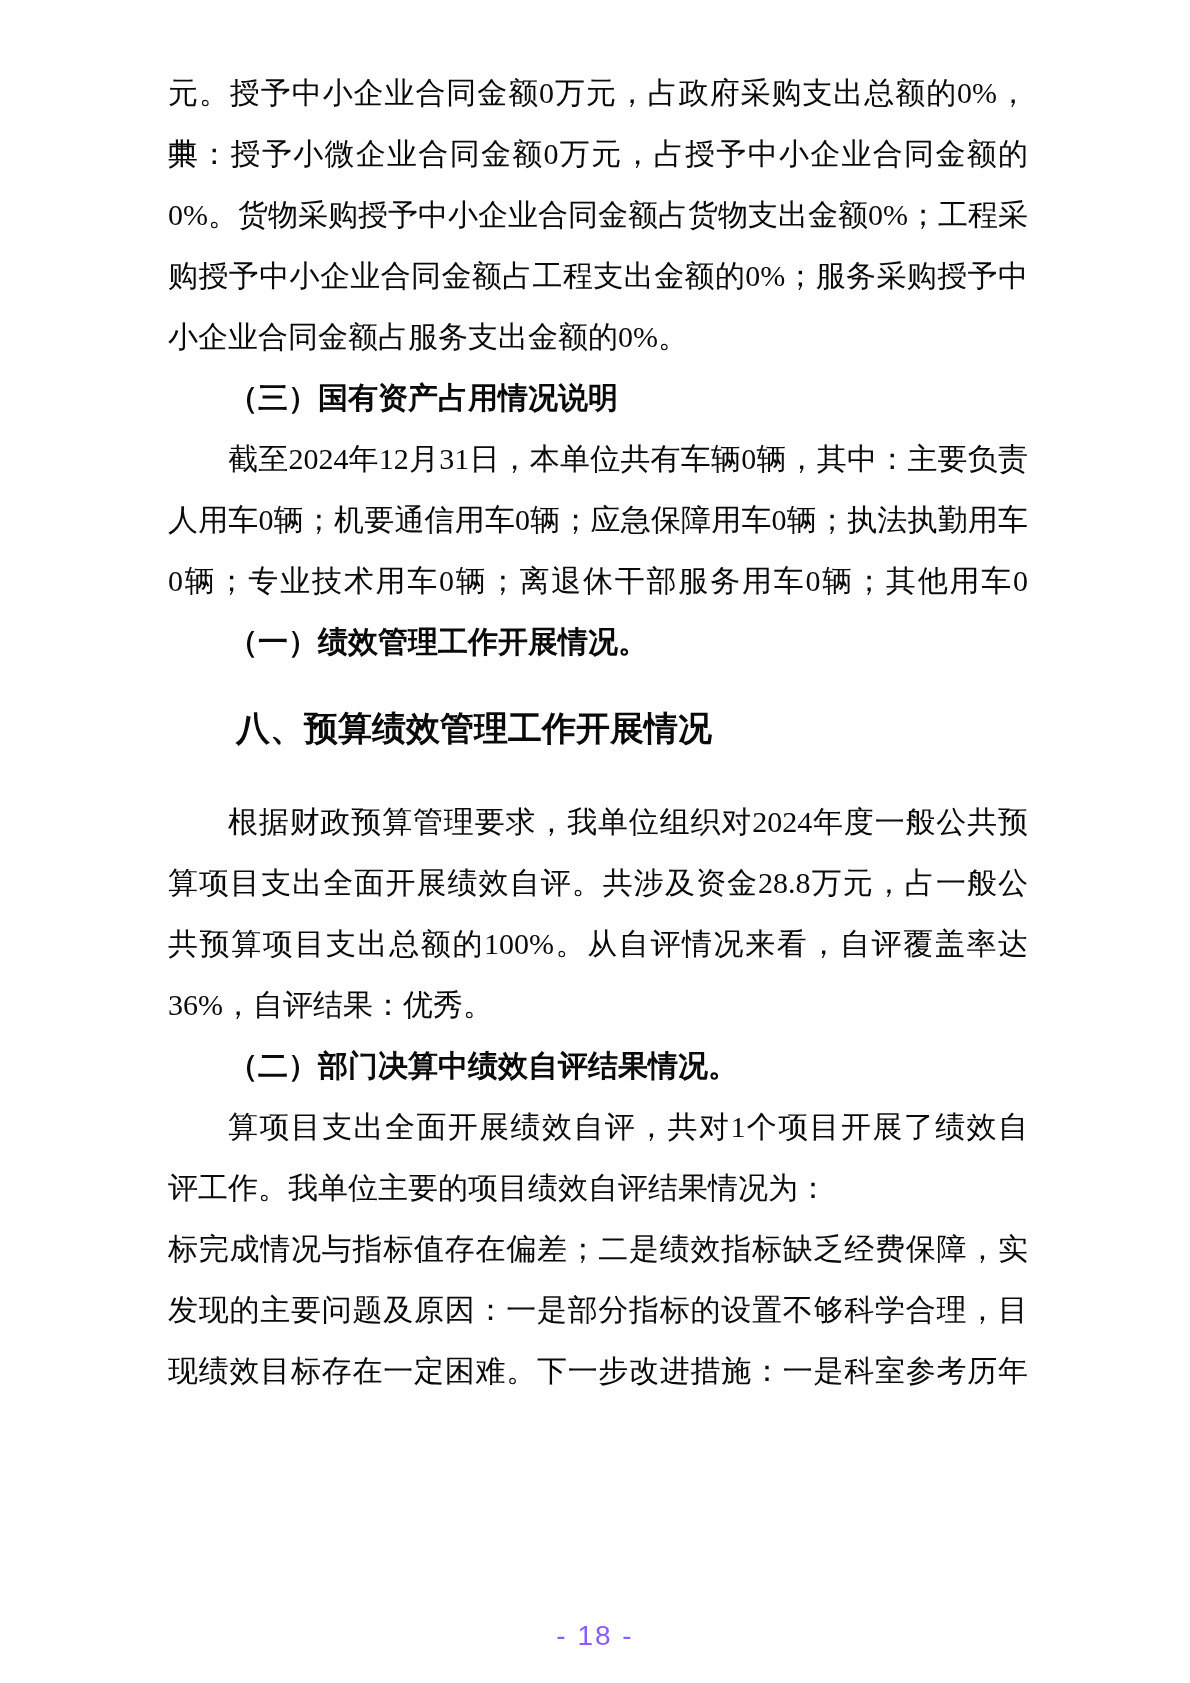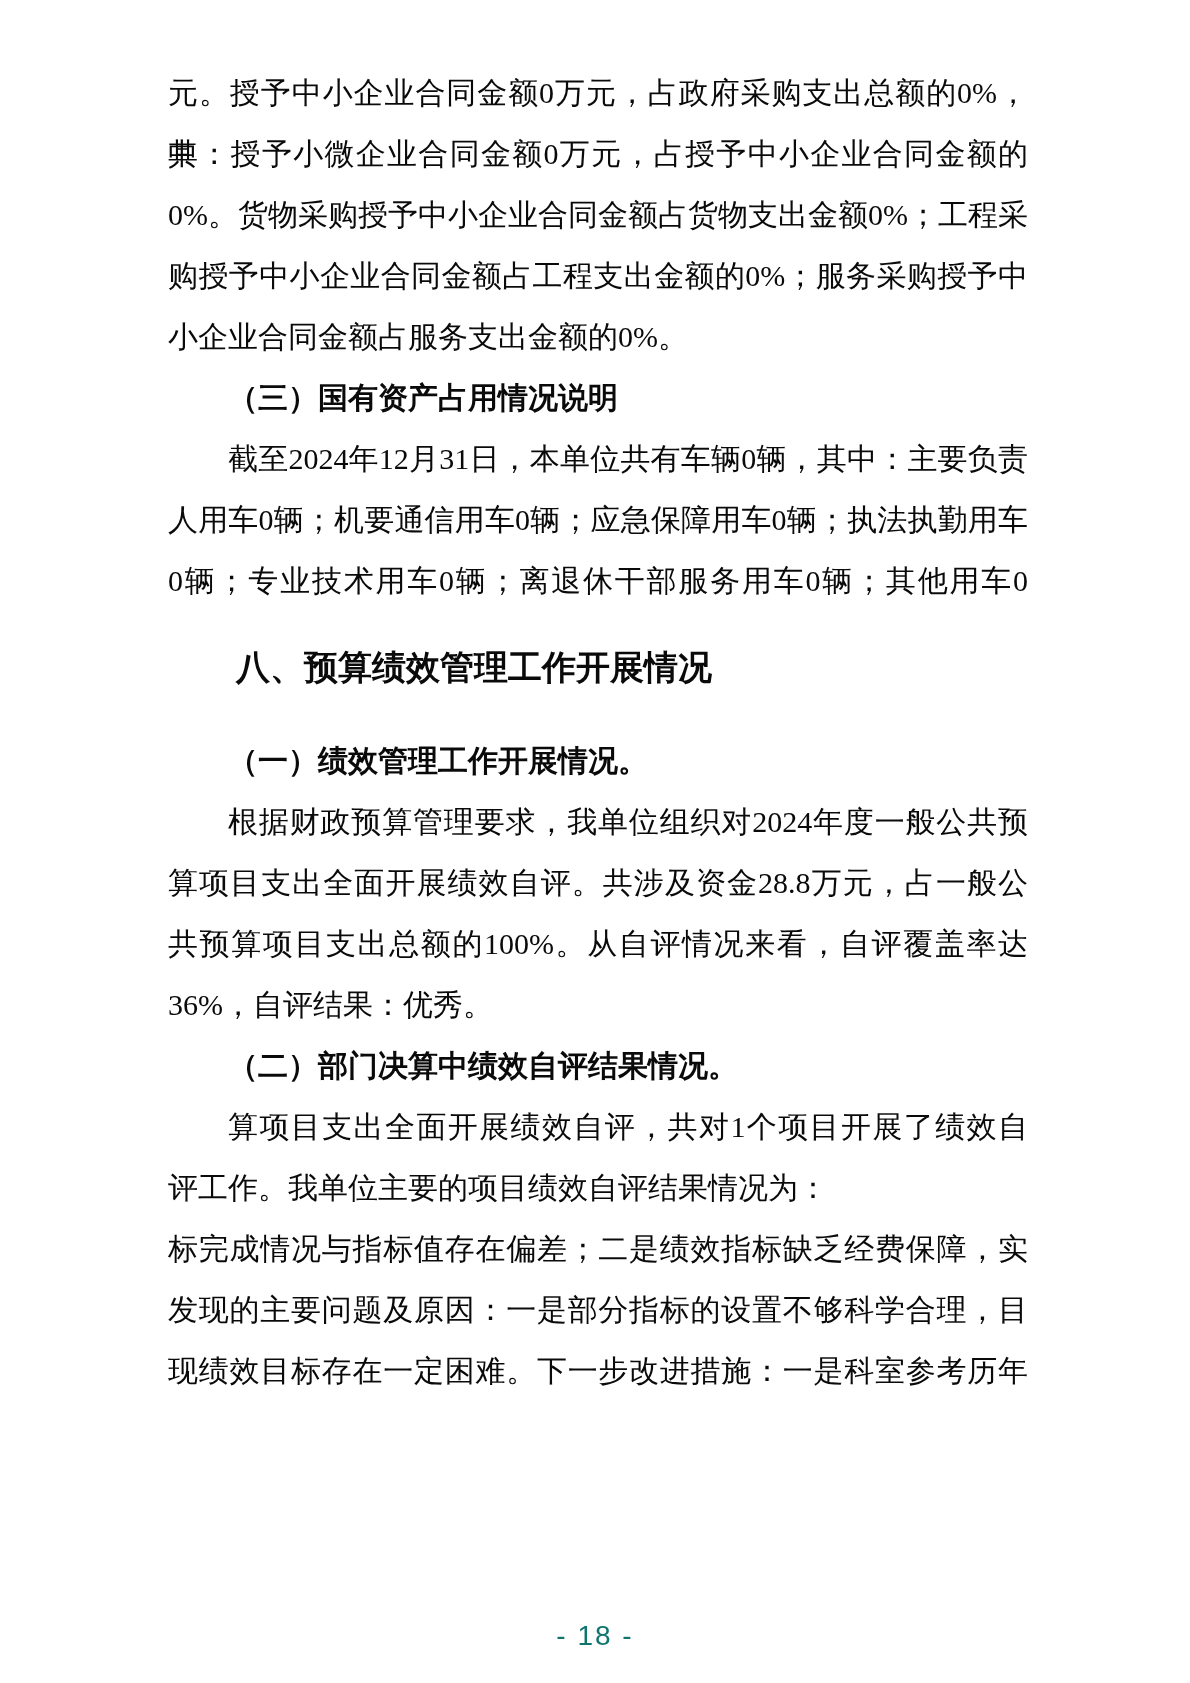--- a/index.html
+++ b/index.html
@@ -48,21 +48,21 @@
   .footer {
     position: absolute;
     left: 0;
     right: 0;
     bottom: 23px;
     height: 40px;
     text-align: center;
     font-family: "Liberation Sans", "DejaVu Sans", sans-serif;
     font-size: 28px;
     letter-spacing: 2px;
-    color: #0f766e;
+    color: #8b5cf6;
   }
 </style>
 </head>
 <body>
 
 <div class="page">
   <div class="content">
       <div class="block paragraph">
         <div class="line">元。授予中小企业合同金额0万元，占政府采购支出总额的0%，其</div>
         <div class="line">中：授予小微企业合同金额0万元，占授予中小企业合同金额的</div>
@@ -71,25 +71,25 @@
         <div class="line last">小企业合同金额占服务支出金额的0%。</div>
       </div>
       <div class="block heading3">
         <div class="line indent last">（三）国有资产占用情况说明</div>
       </div>
       <div class="block paragraph">
         <div class="line indent">截至2024年12月31日，本单位共有车辆0辆，其中：主要负责</div>
         <div class="line">人用车0辆；机要通信用车0辆；应急保障用车0辆；执法执勤用车</div>
         <div class="line">0辆；专业技术用车0辆；离退休干部服务用车0辆；其他用车0</div>
       </div>
+      <div class="block heading3">
+        <div class="line indent last">（一）绩效管理工作开展情况。</div>
+      </div>
       <div class="block heading1">
         <div class="line indent last">八、预算绩效管理工作开展情况</div>
-      </div>
-      <div class="block heading3">
-        <div class="line indent last">（一）绩效管理工作开展情况。</div>
       </div>
       <div class="block paragraph">
         <div class="line indent">根据财政预算管理要求，我单位组织对2024年度一般公共预</div>
         <div class="line">算项目支出全面开展绩效自评。共涉及资金28.8万元，占一般公</div>
         <div class="line">共预算项目支出总额的100%。从自评情况来看，自评覆盖率达</div>
         <div class="line last">36%，自评结果：优秀。</div>
       </div>
       <div class="block heading3">
         <div class="line indent last">（二）部门决算中绩效自评结果情况。</div>
       </div>

